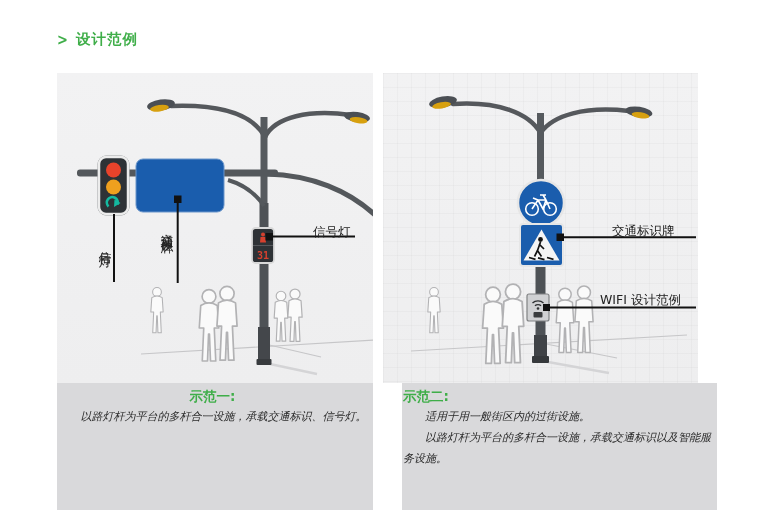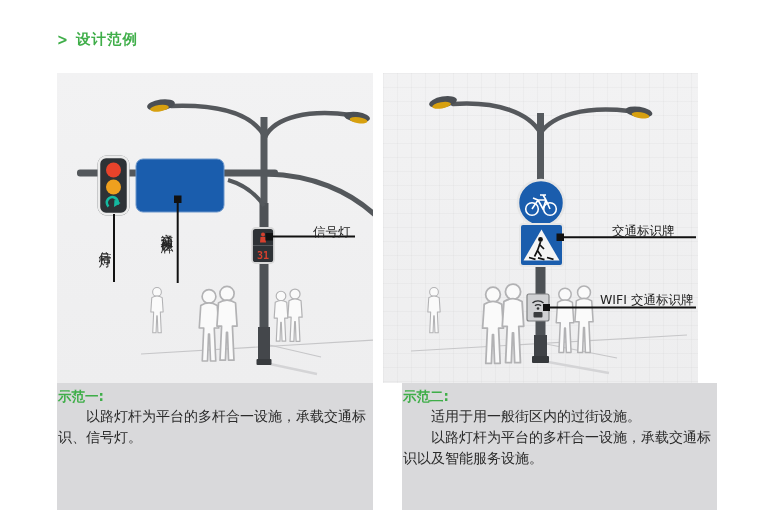--- a/index.html
+++ b/index.html
@@ -26,28 +26,28 @@
       linear-gradient(rgba(0,0,0,0.025) 1px, transparent 1px),
       linear-gradient(90deg, rgba(0,0,0,0.025) 1px, transparent 1px),
       linear-gradient(#f2f2f3,#eeeeef);
     background-size:14px 14px,14px 14px,auto;
   }
   .illustration svg{position:absolute;left:0;top:0;}
   .caption{
     position:relative;width:100%;height:127px;background:#d9d9db;
     box-sizing:border-box;color:#2b2b2b;
   }
-  #panel1 .caption{padding:4px 6px 0 1px;}
+  #panel1 .caption{padding:4px 6px 0 1px;text-align:center;}
   #panel2 .caption{padding:4px 2px 0 1px;margin-left:19px;}
   .caption h4{
     margin:0;padding:0;color:#3fae49;font-size:13.5px;line-height:19px;
     font-weight:bold;
   }
   .caption p{
-    margin:0;padding:0;font-size:14px;line-height:21px;text-indent:2em;
+    margin:0;padding:0;font-size:11px;line-height:21px;text-indent:2em;font-style:italic;
   }
   .vlabel{
     position:absolute;
     writing-mode:vertical-rl;text-orientation:upright;
     font-size:12.5px;color:#222;letter-spacing:2px;line-height:15px;
   }
   .hlabel{
     position:absolute;font-size:12.5px;color:#222;white-space:nowrap;
   }
 </style>
@@ -216,21 +216,21 @@
         <line x1="180" y1="164.2" x2="313" y2="164.2"></line>
         <line x1="166" y1="234.5" x2="313" y2="234.5"></line>
       </g>
       <g fill="#111">
         <rect x="173.5" y="160.5" width="7.5" height="7.5"></rect>
         <rect x="160" y="231" width="7" height="7"></rect>
       </g>
     </svg>
 
     <div class="hlabel" style="left:229px;top:150px;">交通标识牌</div>
-    <div class="hlabel" style="left:217px;top:219px;">WIFI 交通标识牌</div>
+    <div class="hlabel" style="left:217px;top:219px;">WIFI 设计范例</div>
   </div>
 
   <div class="caption">
     <h4>示范二:</h4>
     <p>适用于用一般街区内的过街设施。</p>
     <p>以路灯杆为平台的多杆合一设施，承载交通标识以及智能服务设施。</p>
   </div>
 </div>
 
 </body></html>

